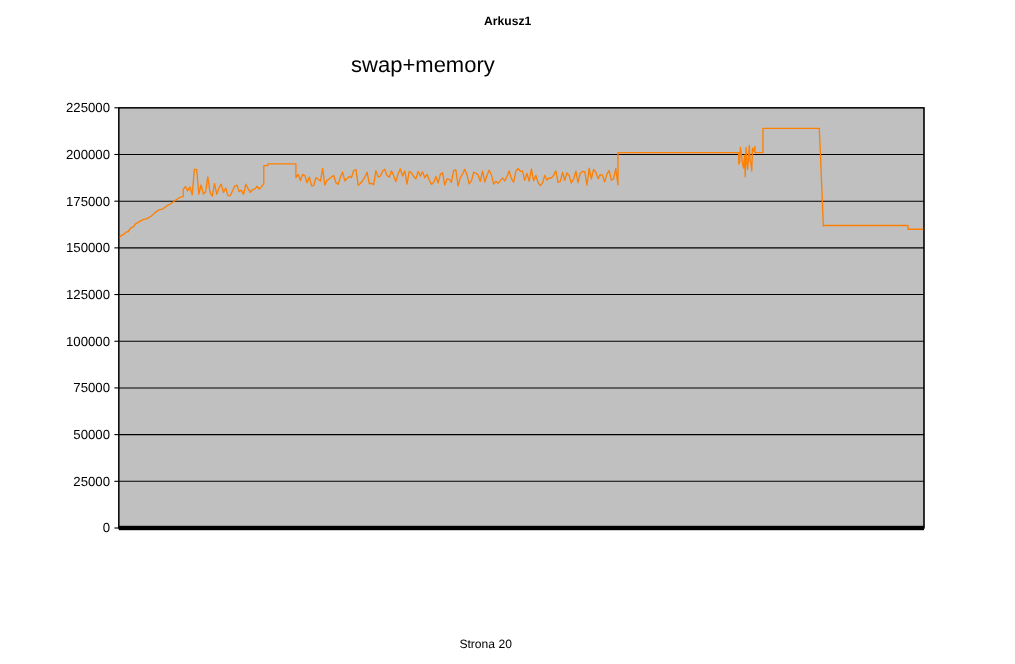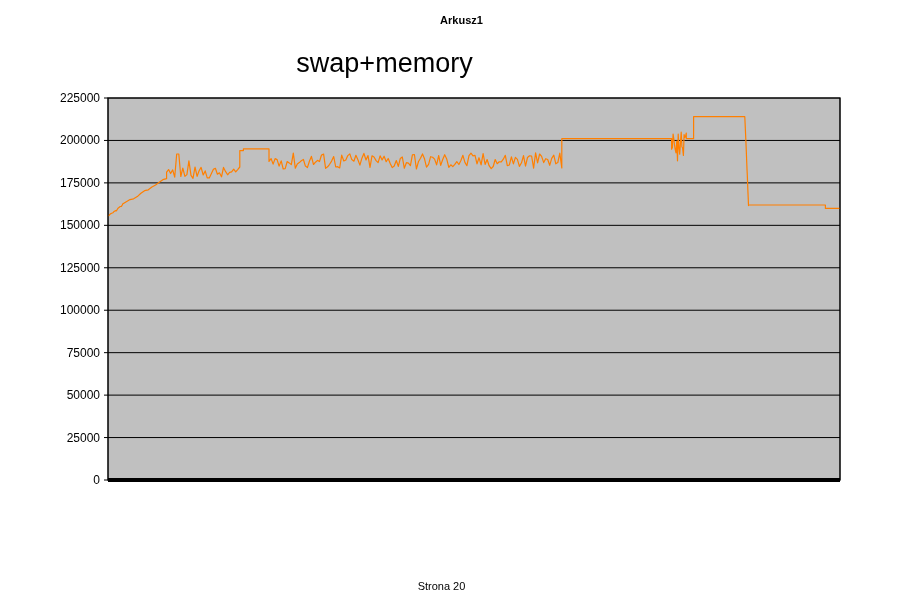--- a/index.html
+++ b/index.html
@@ -27,21 +27,21 @@
     width: 883px;
     text-align: center;
     font-size: 11px;
   }
   .chart-title {
     position: absolute;
     top: 48px;
     left: 0;
     width: 769px;
     text-align: center;
-    font-size: 27px;
+    font-size: 20px;
     font-family: Arial, Helvetica, sans-serif;
   }
   .chart-wrap {
     position: absolute;
     top: 90px;
     left: 50px;
     width: 800px;
     height: 400px;
   }
   .chart-wrap svg {

